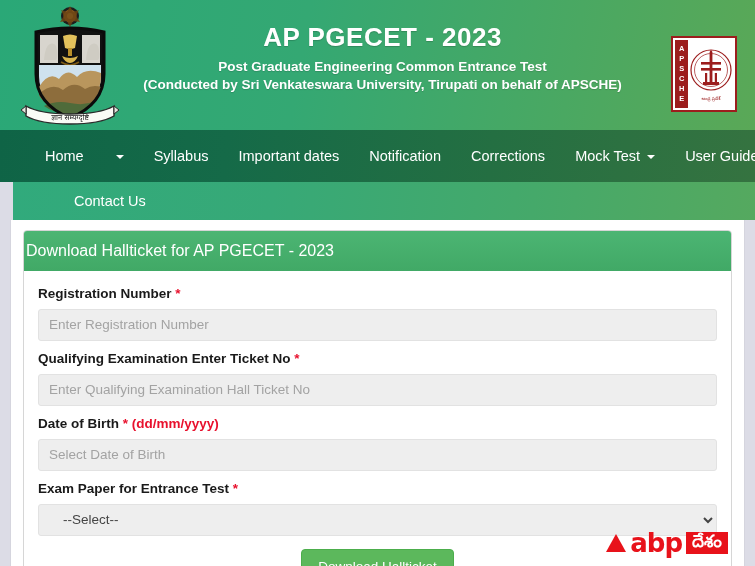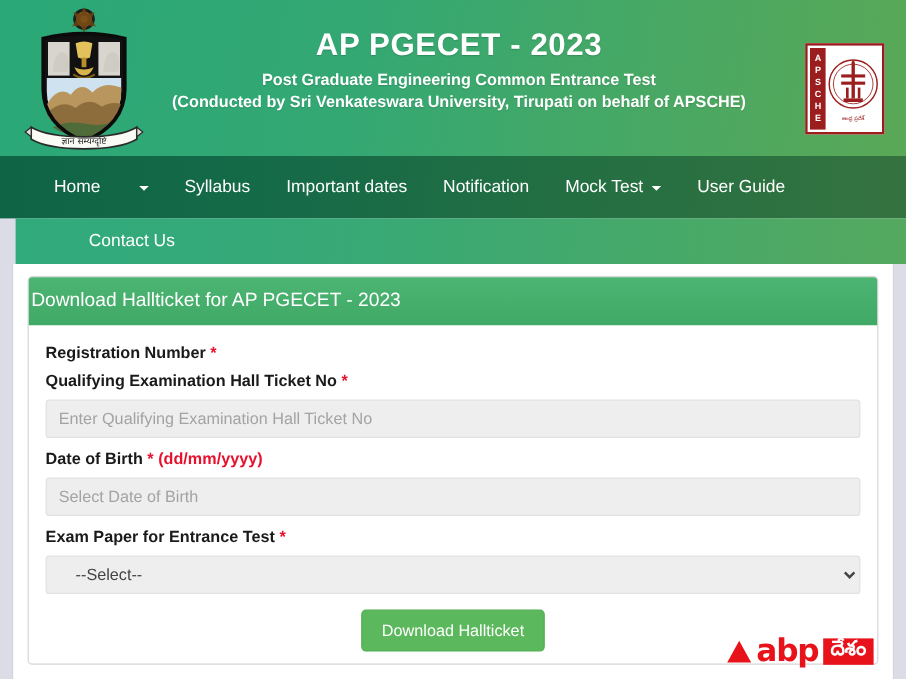--- a/index.html
+++ b/index.html
@@ -332,20 +332,23 @@
     <div class="nav-item">
       <span>Syllabus</span>
     </div>
     <div class="nav-item">
       <span>Important dates</span>
     </div>
     <div class="nav-item">
       <span>Notification</span>
     </div>
     <div class="nav-item">
+      <span>Corrections</span>
+    </div>
+    <div class="nav-item">
       <span>Mock Test</span>
       <i class="caret"></i>
     </div>
     <div class="nav-item">
       <span>User Guide</span>
     </div>
   </nav>
 
   <nav class="navbar2">
     <div class="nav-item">
@@ -359,24 +362,25 @@
 
       <div class="panel-head">Download Hallticket for AP PGECET - 2023</div>
 
       <div class="panel-body">
 
         
         <div class="field-label">
           <span>Registration Number</span>
           <span class="req">*</span>
         </div>
+        <input class="form-input" type="text" placeholder="Enter Registration Number" style="">
 
         
         <div class="field-label">
-          <span>Qualifying Examination Hall Ticket No</span>
+          <span>Qualifying Examination Enter Ticket No</span>
           <span class="req">*</span>
         </div>
         <input class="form-input" type="text" placeholder="Enter Qualifying Examination Hall Ticket No" style="">
 
         
         <div class="field-label">
           <span>Date of Birth</span>
           <span class="req">*</span>
           <span class="hint">(dd/mm/yyyy)</span>
         </div>

